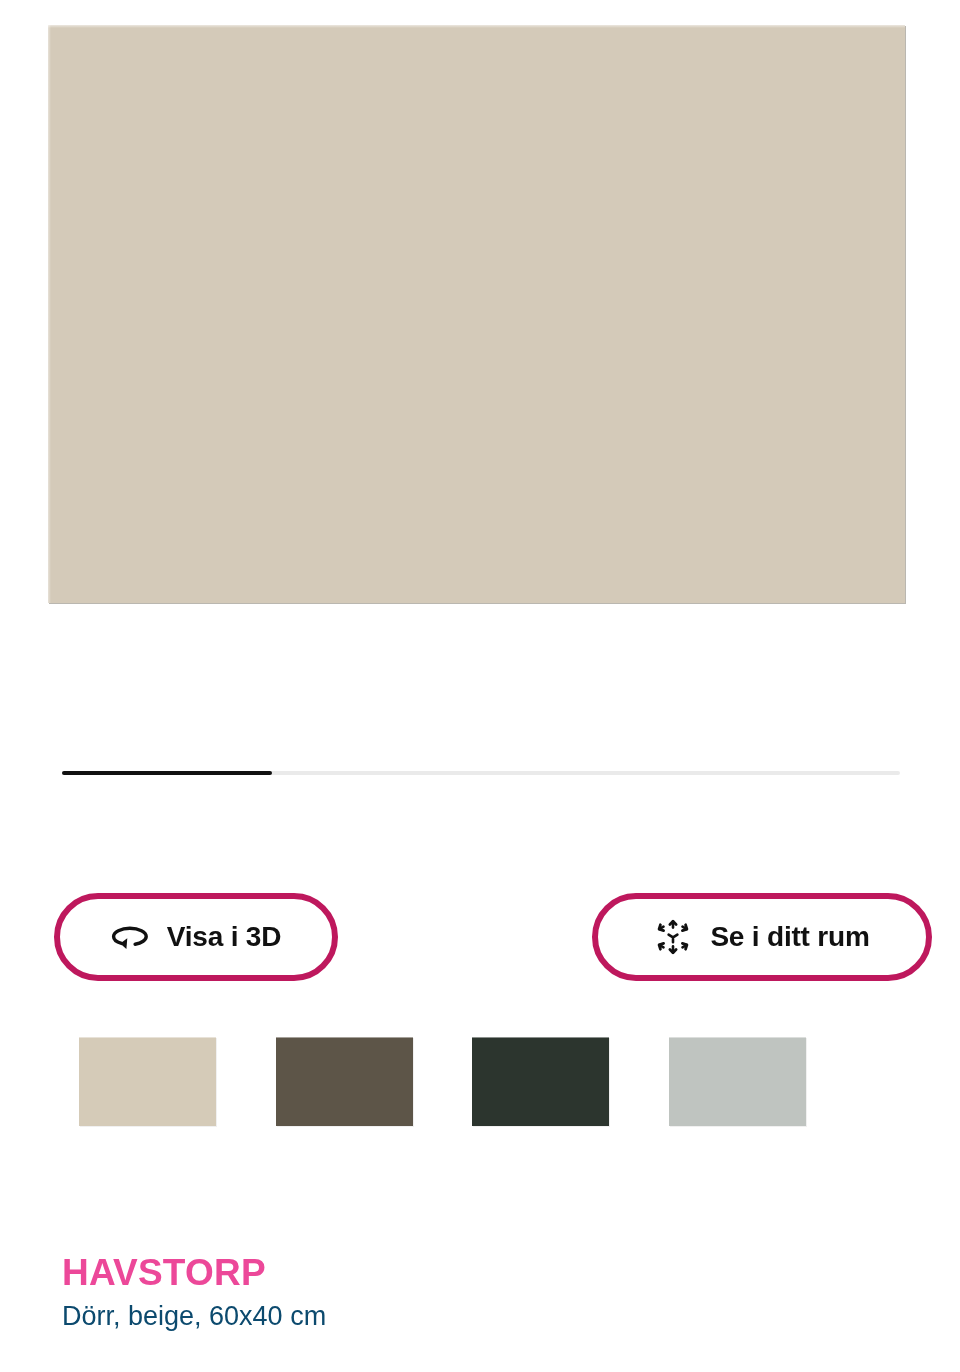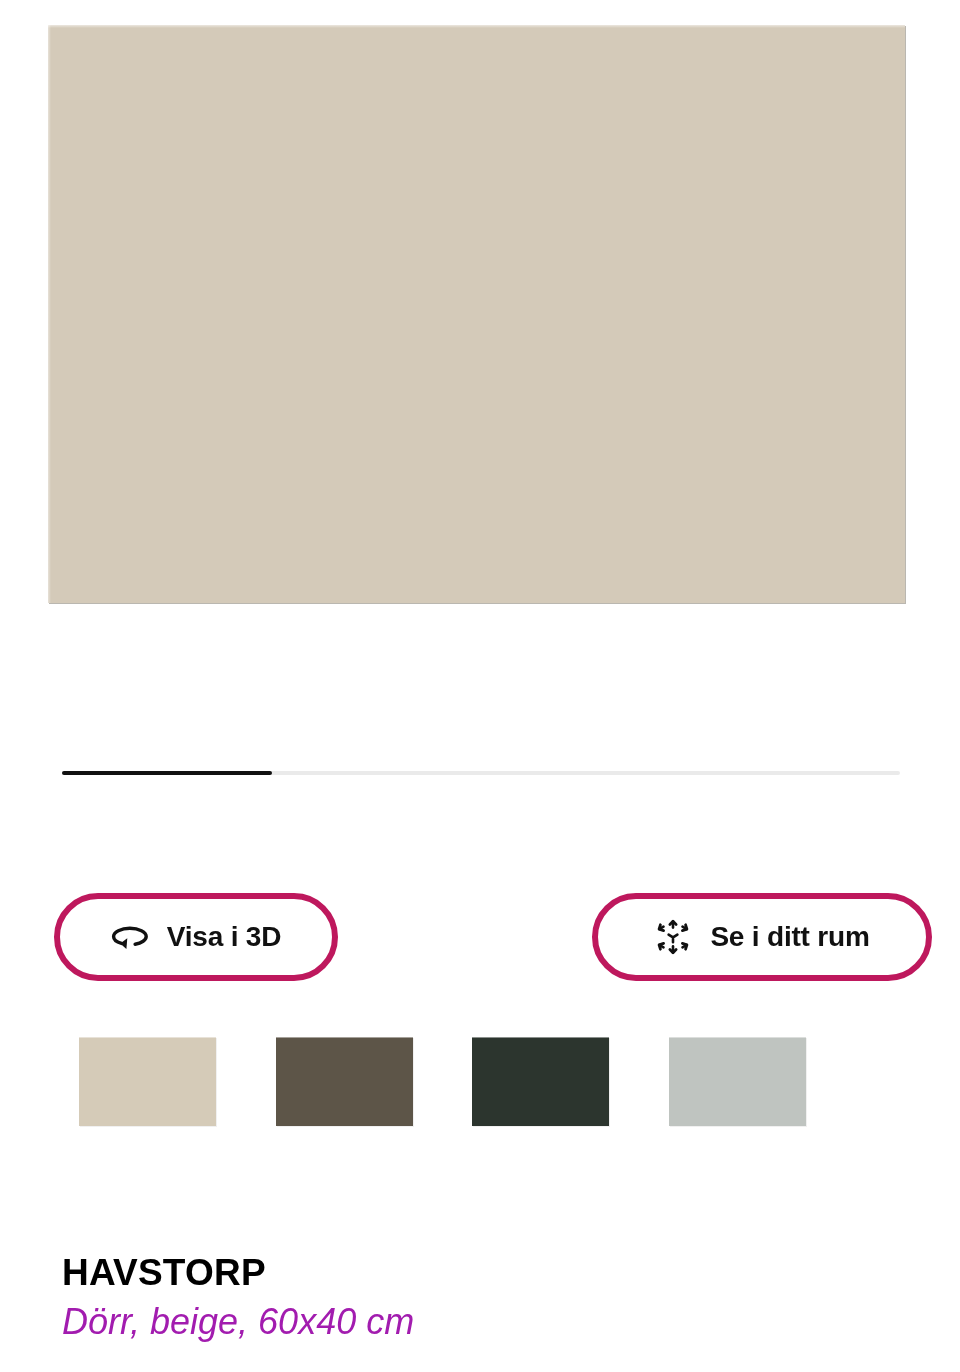--- a/index.html
+++ b/index.html
@@ -141,29 +141,28 @@
     left: 62px;
     top: 1252px;
     width: 860px;
   }
   .product-name {
     margin: 0;
     font-size: 37px;
     font-weight: 700;
     letter-spacing: 0.2px;
     line-height: 1.12;
-    color: #000000;
+    color: #ec4899;
   }
   .product-desc {
     margin: 8px 0 0 0;
-    font-size: 36px;
+    font-size: 27px;
     font-weight: 400;
     line-height: 1.15;
-    color: #a21caf;
-    font-style: italic;
+    color: #0c4a6e;
   }
 </style>
 </head>
 <body>
 
 <div class="gallery">
   <div class="hero-image" style="background: rgb(212, 202, 185);"></div>
 </div>
 
 <div class="progress-track" style="background: rgb(234, 234, 234);">

